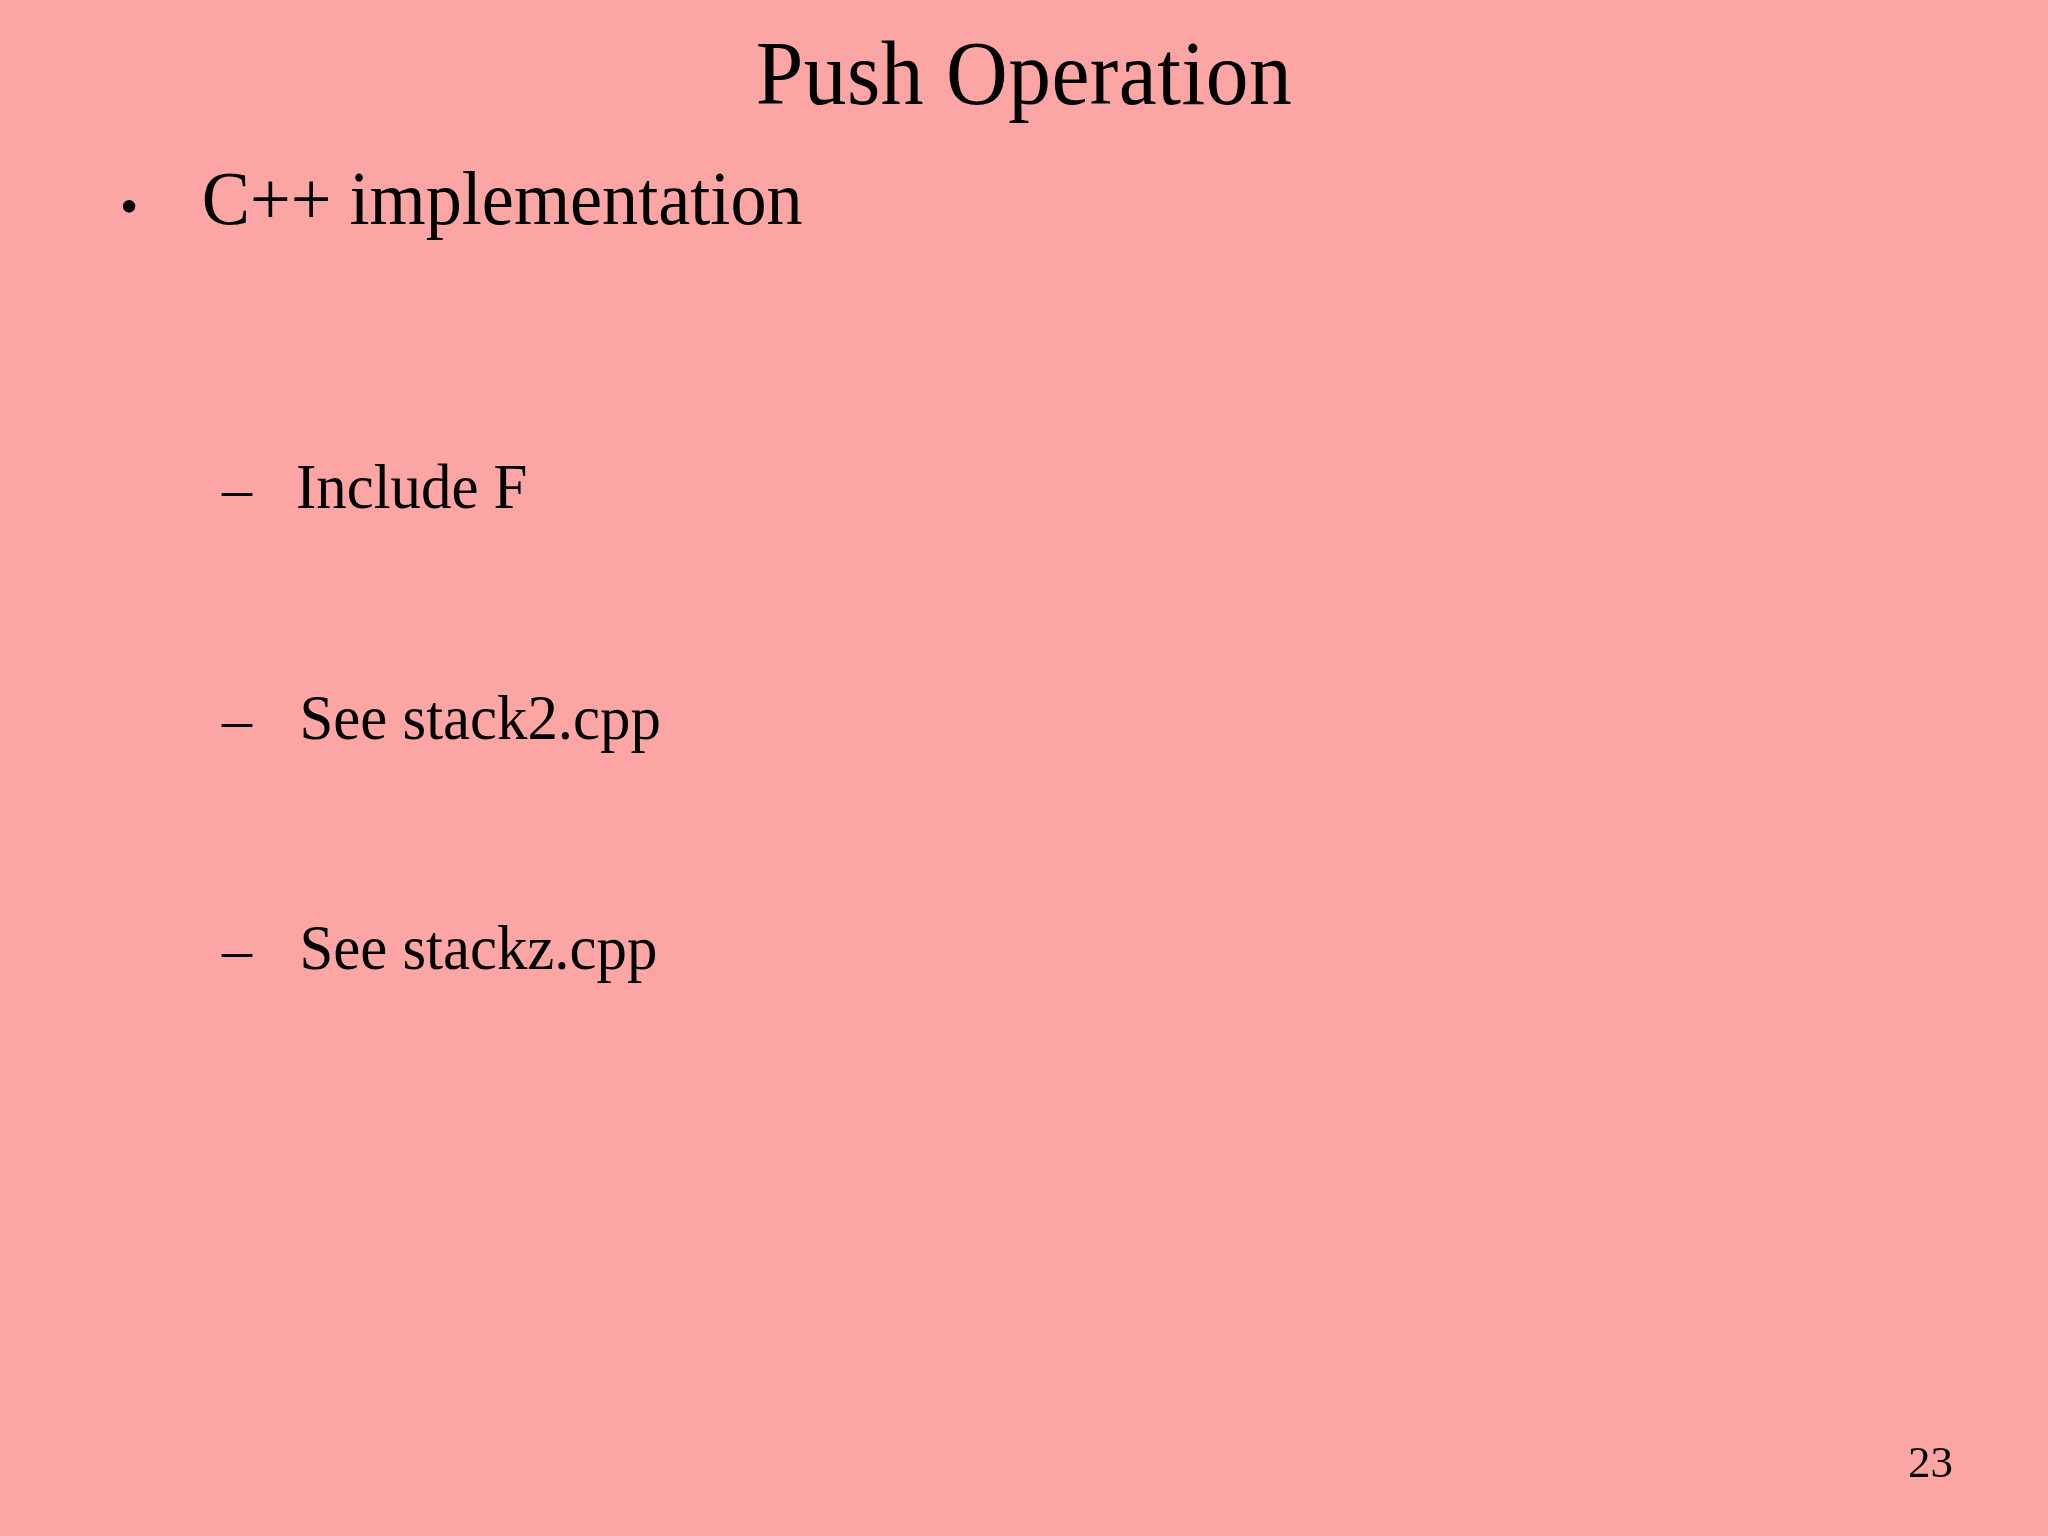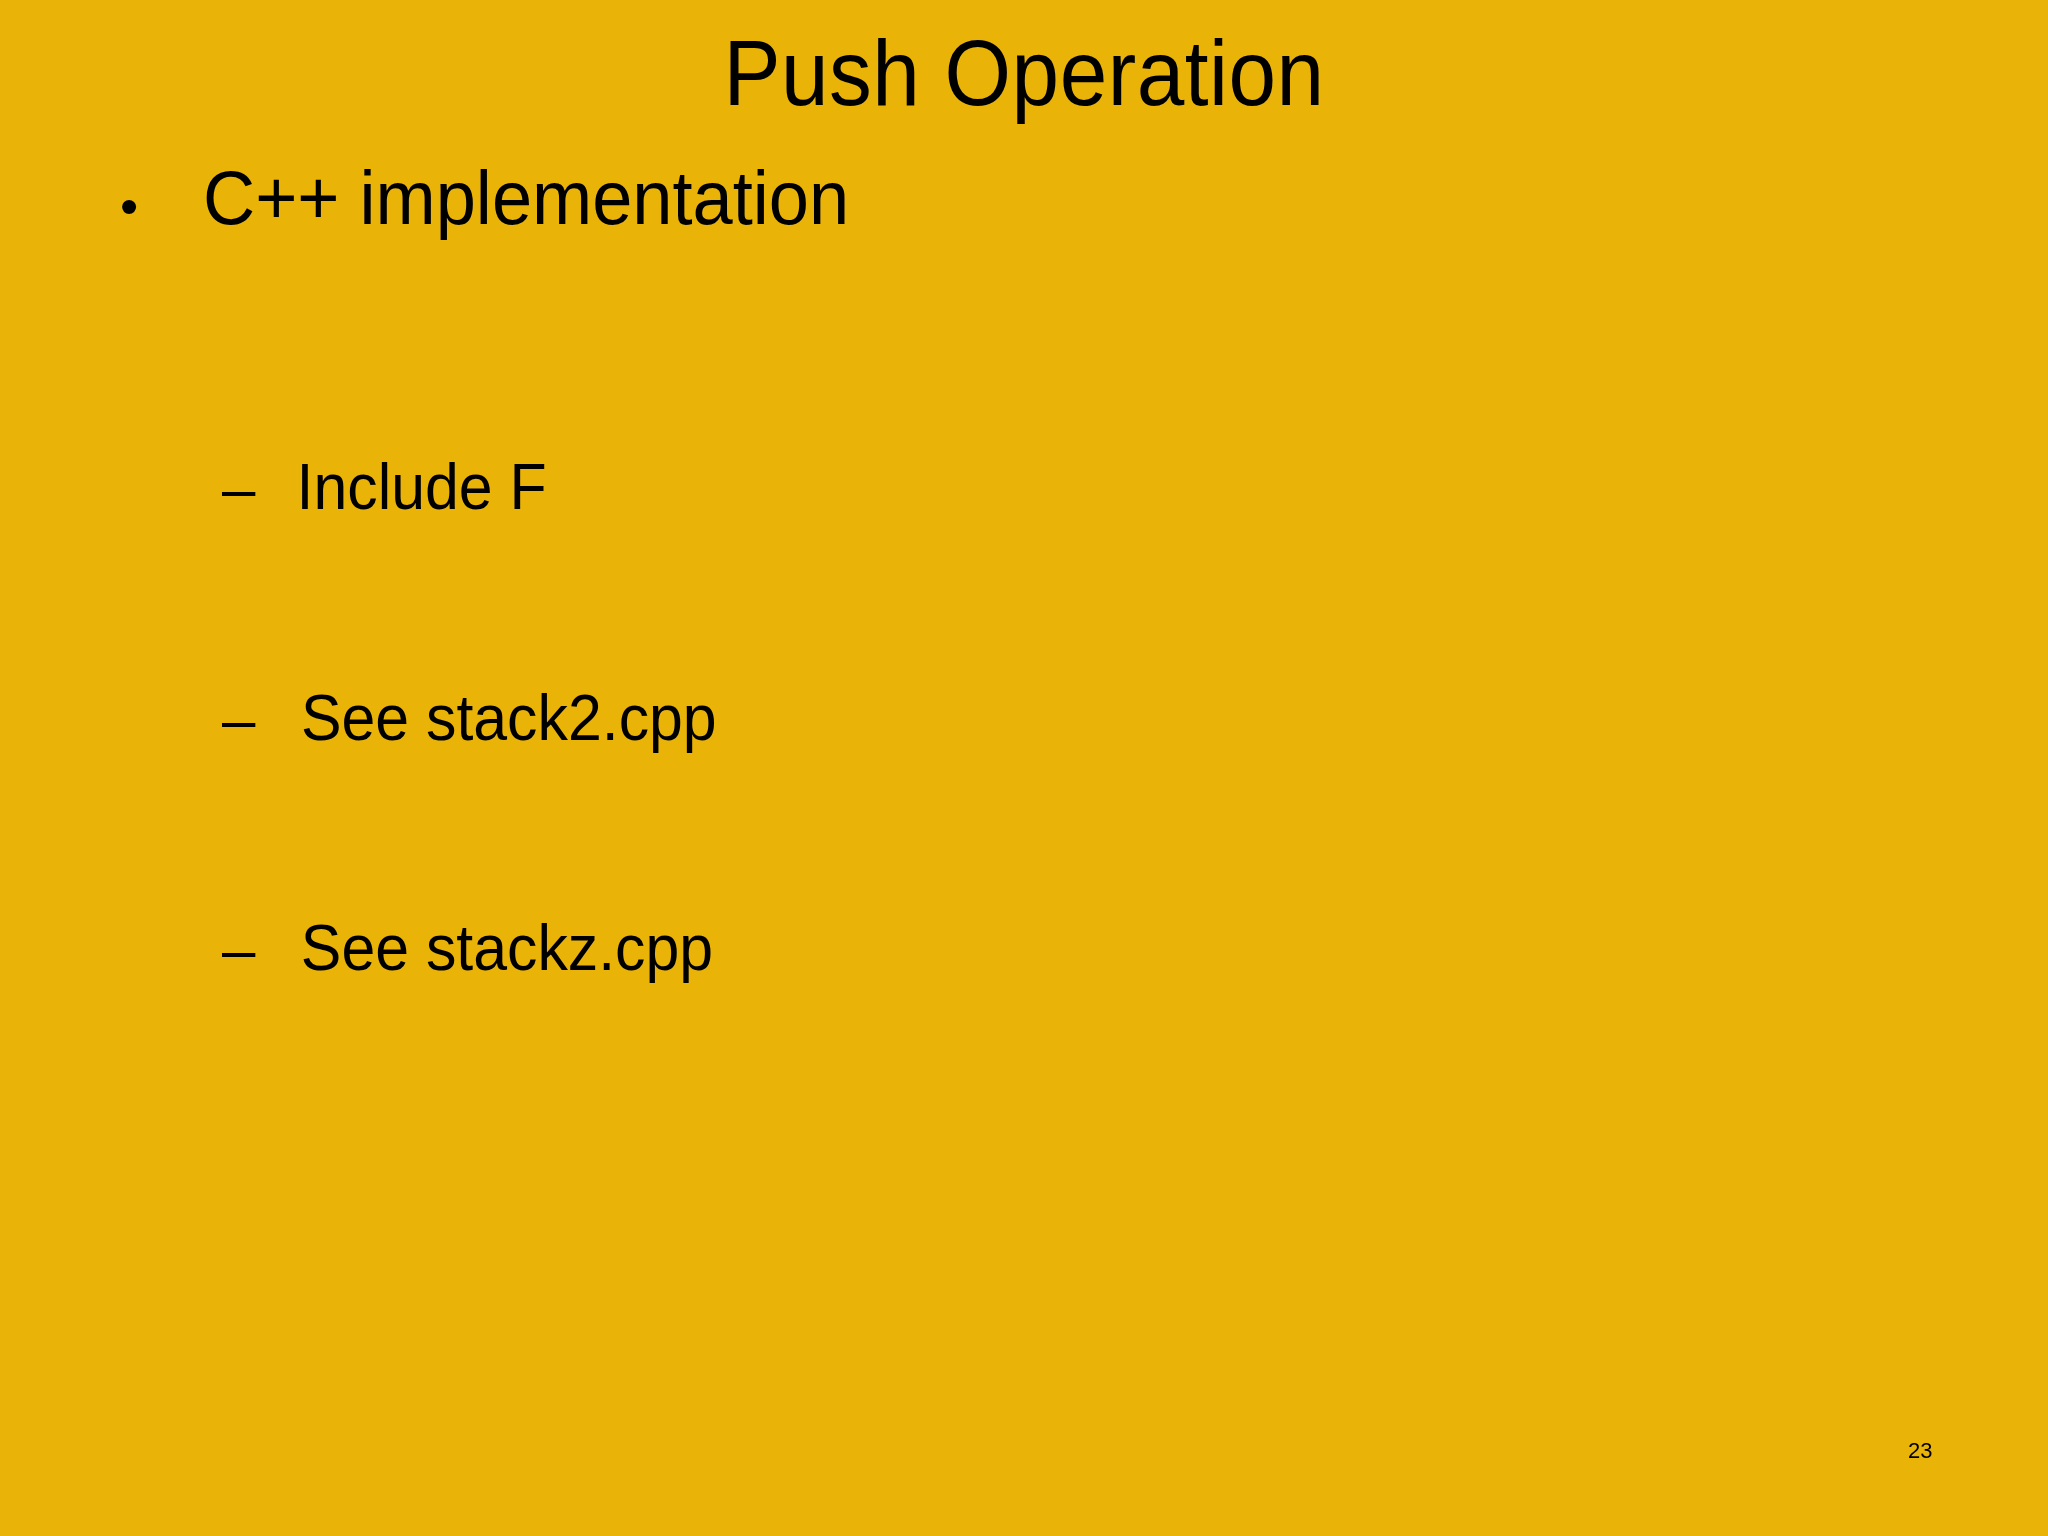--- a/index.html
+++ b/index.html
@@ -7,22 +7,23 @@
     padding: 0;
     background: #ffffff;
   }
   body {
     font-family: "Liberation Sans", sans-serif;
   }
   .slide {
     position: relative;
     width: 2048px;
     height: 1536px;
-    background: #eab308;
+    background: #fca5a5;
     overflow: hidden;
+    font-family: Liberation Serif, serif;
   }
 
   
   .slide-title {
     position: absolute;
     left: 0;
     top: 24px;
     width: 2048px;
     text-align: center;
     font-size: 92px;
@@ -94,21 +95,21 @@
   .pos-b0 { top: 160px; }
   .pos-b1 { top: 455px; }
   .pos-b2 { top: 686px; }
   .pos-b3 { top: 916px; }
 
   
   .page-number {
     position: absolute;
     left: 1908px;
     top: 1440px;
-    font-size: 22px;
+    font-size: 45px;
     color: #000000;
     line-height: 1;
   }
 </style>
 </head>
 <body>
 
 <div class="slide">
 
   <div class="slide-title">Push Operation</div>

